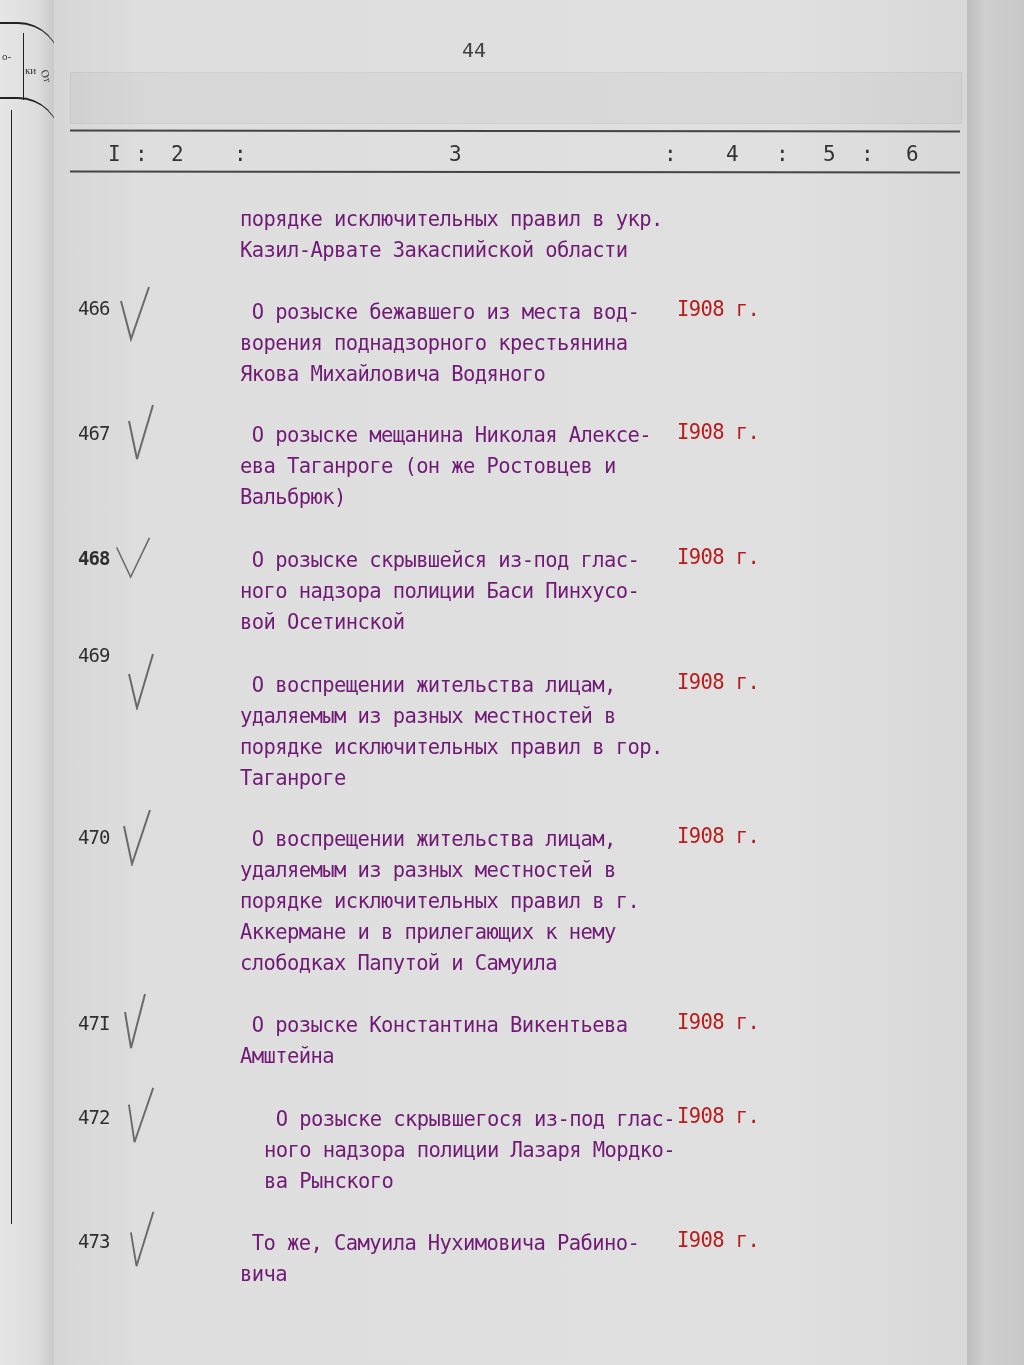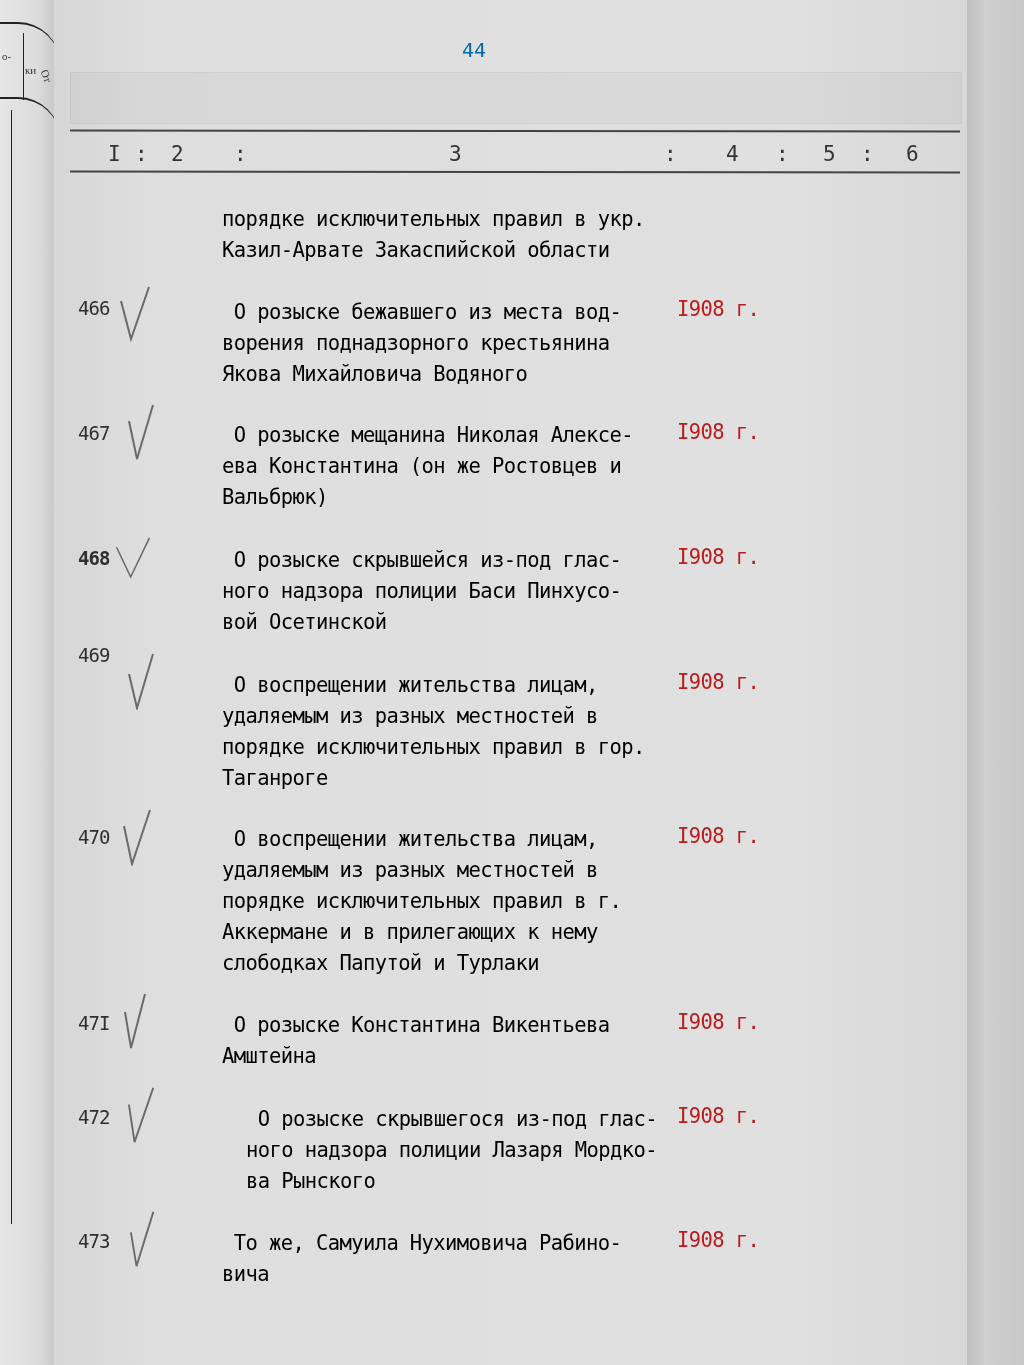--- a/index.html
+++ b/index.html
@@ -31,40 +31,40 @@
   
   .page {
     position: absolute; left: 54px; top: 0; width: 913px; height: 1365px;
     background: linear-gradient(to right, #d6d6d6 0%, #dedede 10%, #e0e0e0 80%, #d8d8d8 100%);
   }
   .right-edge {
     position: absolute; left: 967px; top: 0; width: 57px; height: 1365px;
     background: linear-gradient(to right, #bdbdbd, #cfcfcf 30%, #c8c8c8);
   }
   .page-number {
-    position: absolute; left: 462px; top: 38px; font-size: 20px; color: #0369a1;
+    position: absolute; left: 462px; top: 38px; font-size: 20px; color: #404040;
   }
   .rule {
     position: absolute; left: 70px; width: 890px; height: 2px; background: #444;
   }
   .rule.top { top: 130px; transform: rotate(0.06deg); }
   .rule.bot { top: 171px; transform: rotate(0.06deg); }
   .col-head {
     position: absolute; top: 142px; font-size: 21px; color: #333;
   }
   .entry-num {
     position: absolute; left: 78px; font-size: 19px; color: #2f2f2f; letter-spacing: -1px;
   }
   .check {
     position: absolute; width: 36px; height: 58px;
   }
   .check svg { width: 100%; height: 100%; }
   .entry-text {
-    position: absolute; left: 222px; font-size: 20.5px; line-height: 31px;
-    color: #000000; white-space: pre; letter-spacing: -0.6px;
+    position: absolute; left: 240px; font-size: 20.5px; line-height: 31px;
+    color: #701a75; white-space: pre; letter-spacing: -0.6px;
   }
   .entry-date {
     position: absolute; left: 677px; font-size: 20.5px; color: #b91c1c; white-space: pre; letter-spacing: -0.6px;
   }
   .ghost {
     position: absolute; background: rgba(0,0,0,0.03); border: 1px solid rgba(0,0,0,0.04);
   }
 </style>
 </head>
 <body>
@@ -118,21 +118,21 @@
 </div>
 
 <div>
   <span class="entry-num" style="top:422px;">467</span>
   <div class="check" style="left:125px; top:403px;">
     <svg viewBox="0 0 36 58">
         <path d="M4 18 L12 56 L28 2" fill="none" stroke="#6a6a6a" stroke-width="2"></path>
       </svg>
   </div>
   <div class="entry-text" style="top:420px;"><span> О розыске мещанина Николая Алексе-</span>
-<span>ева Константина (он же Ростовцев и</span>
+<span>ева Таганроге (он же Ростовцев и</span>
 <span>Вальбрюк)</span></div>
   <span class="entry-date" style="top:420px;">I908 г.</span>
 </div>
 
 <div>
   <span class="entry-num" style="top:547px;font-weight:bold;">468</span>
   <div class="check" style="left:115px; top:530px;">
     <svg viewBox="0 0 46 58">
         <path d="M2 14 L20 52 L44 2" fill="none" stroke="#6a6a6a" stroke-width="2"></path>
       </svg>
@@ -161,21 +161,21 @@
   <span class="entry-num" style="top:826px;">470</span>
   <div class="check" style="left:120px; top:808px;">
     <svg viewBox="0 0 36 58">
         <path d="M4 18 L12 56 L30 2" fill="none" stroke="#6a6a6a" stroke-width="2"></path>
       </svg>
   </div>
   <div class="entry-text" style="top:824px;"><span> О воспрещении жительства лицам,</span>
 <span>удаляемым из разных местностей в</span>
 <span>порядке исключительных правил в г.</span>
 <span>Аккермане и в прилегающих к нему</span>
-<span>слободках Папутой и Турлаки</span></div>
+<span>слободках Папутой и Самуила</span></div>
   <span class="entry-date" style="top:824px;">I908 г.</span>
 </div>
 
 <div>
   <span class="entry-num" style="top:1012px;">47I</span>
   <div class="check" style="left:119px; top:992px;">
     <svg viewBox="0 0 36 58">
         <path d="M6 20 L12 56 L26 2" fill="none" stroke="#6a6a6a" stroke-width="2"></path>
       </svg>
   </div>

